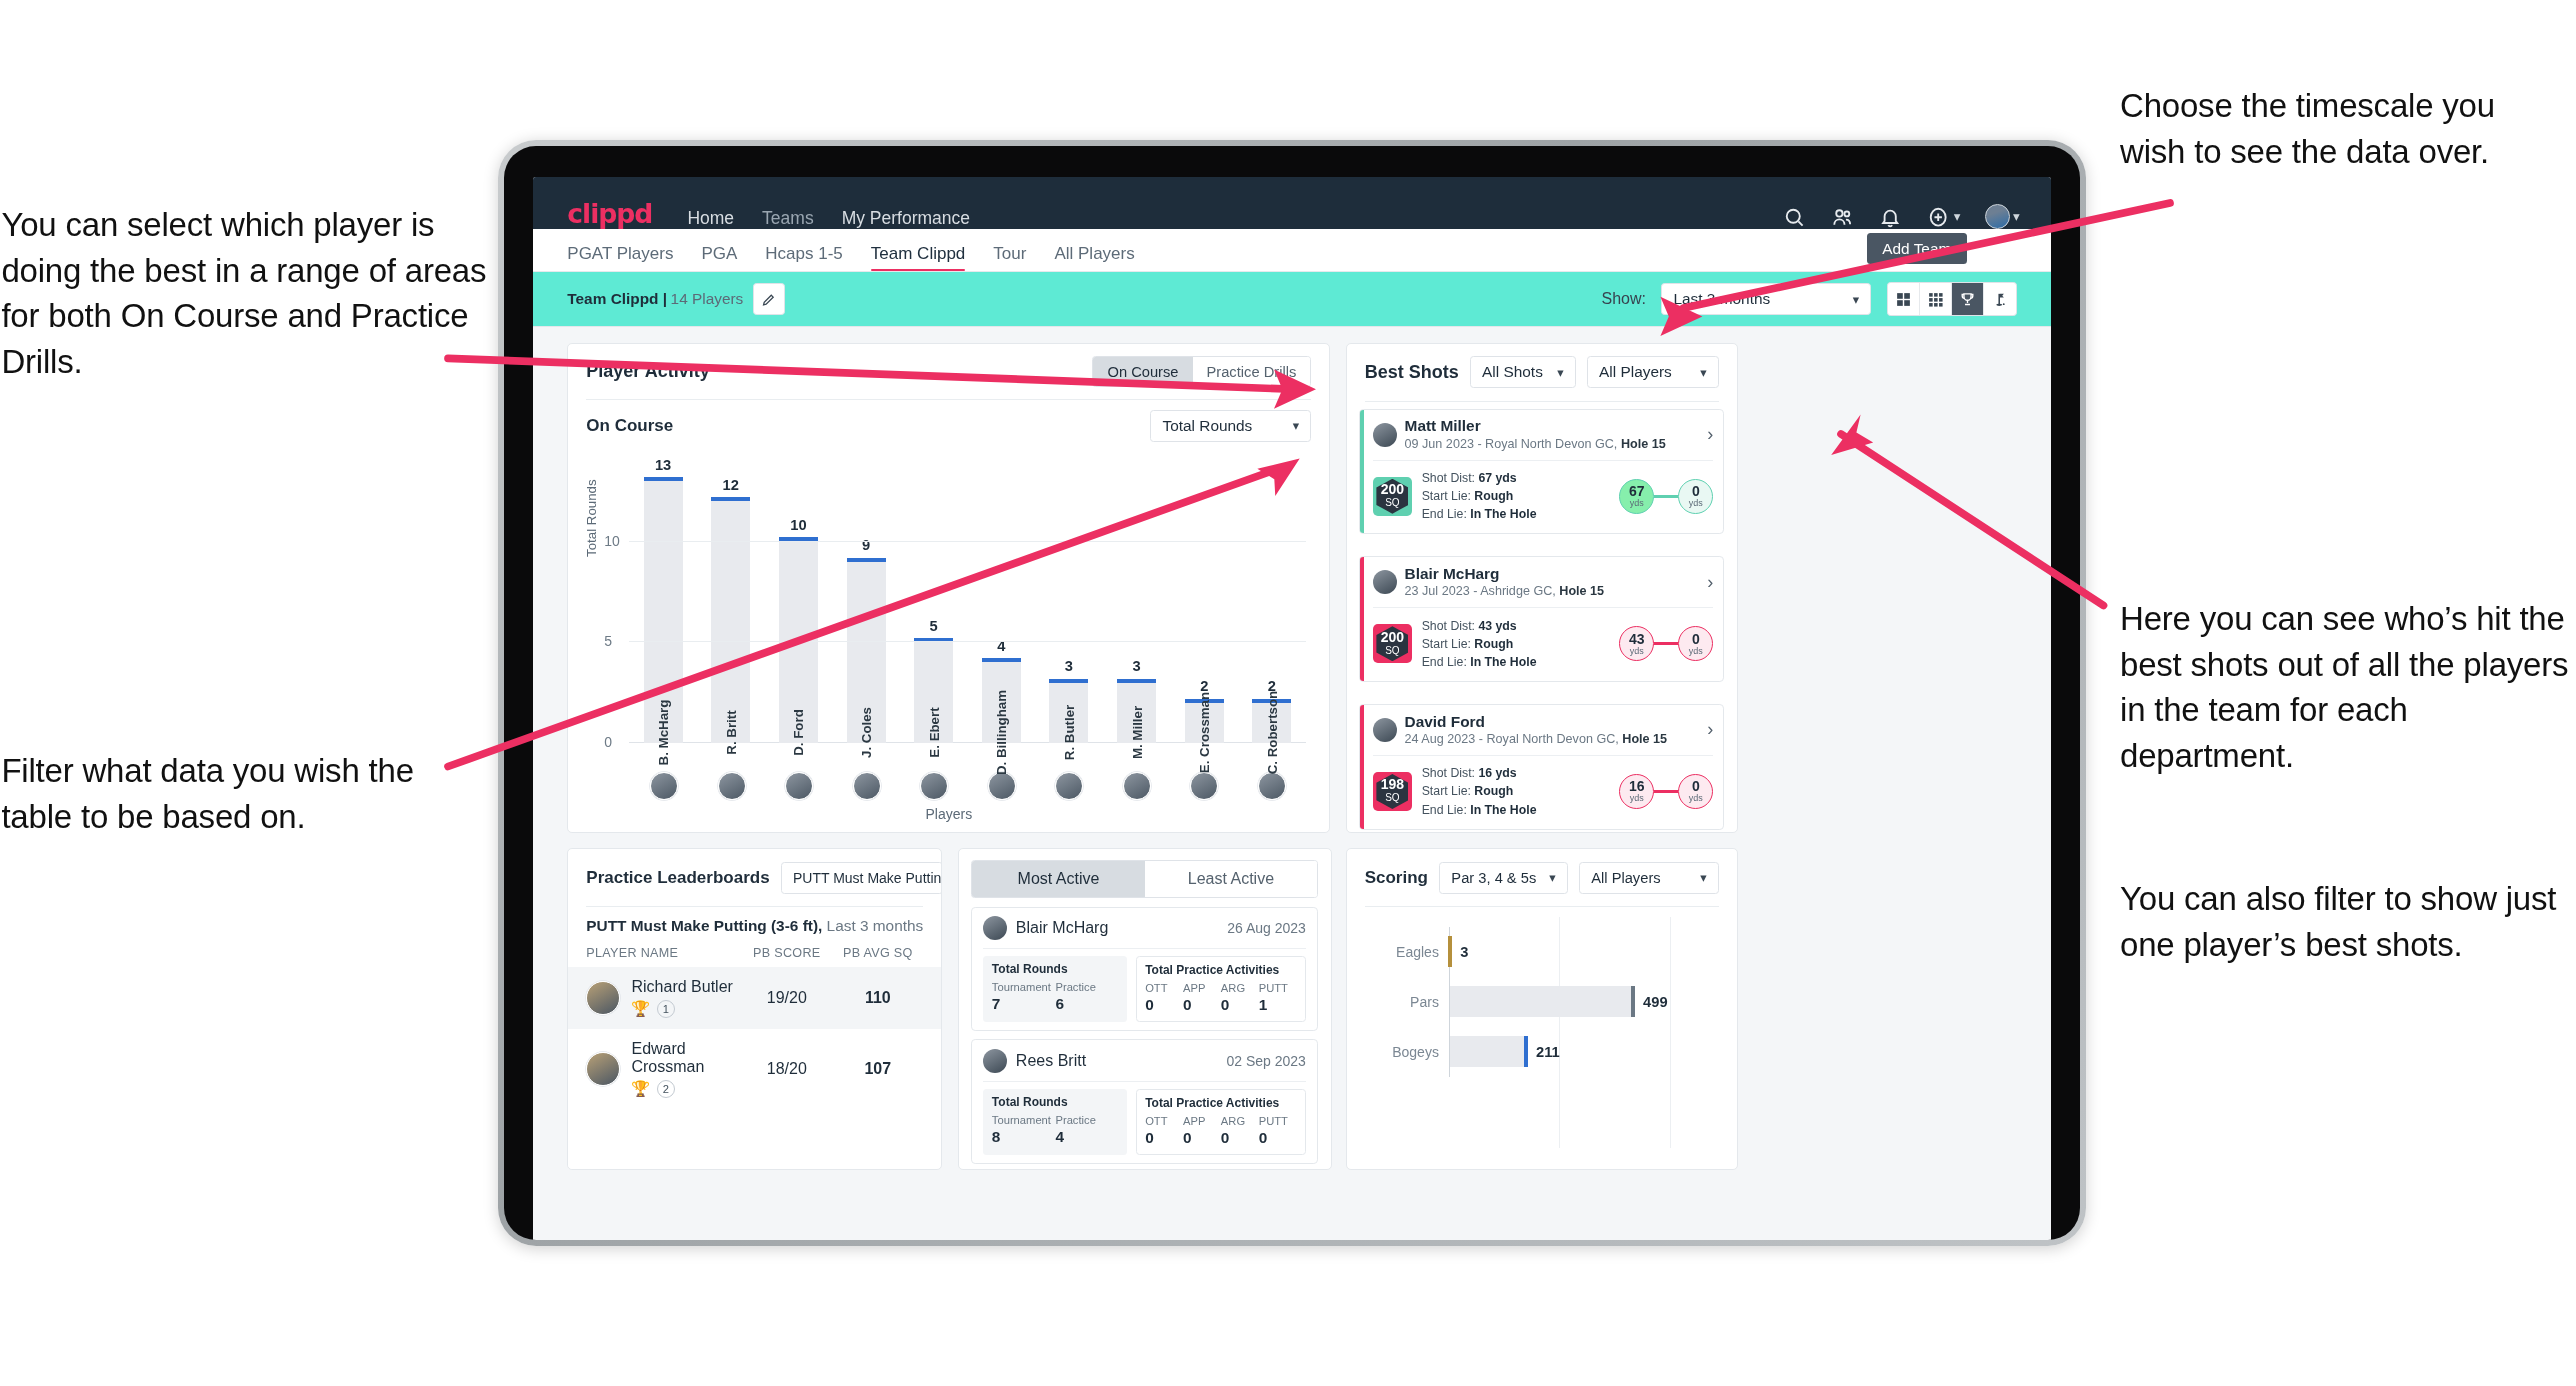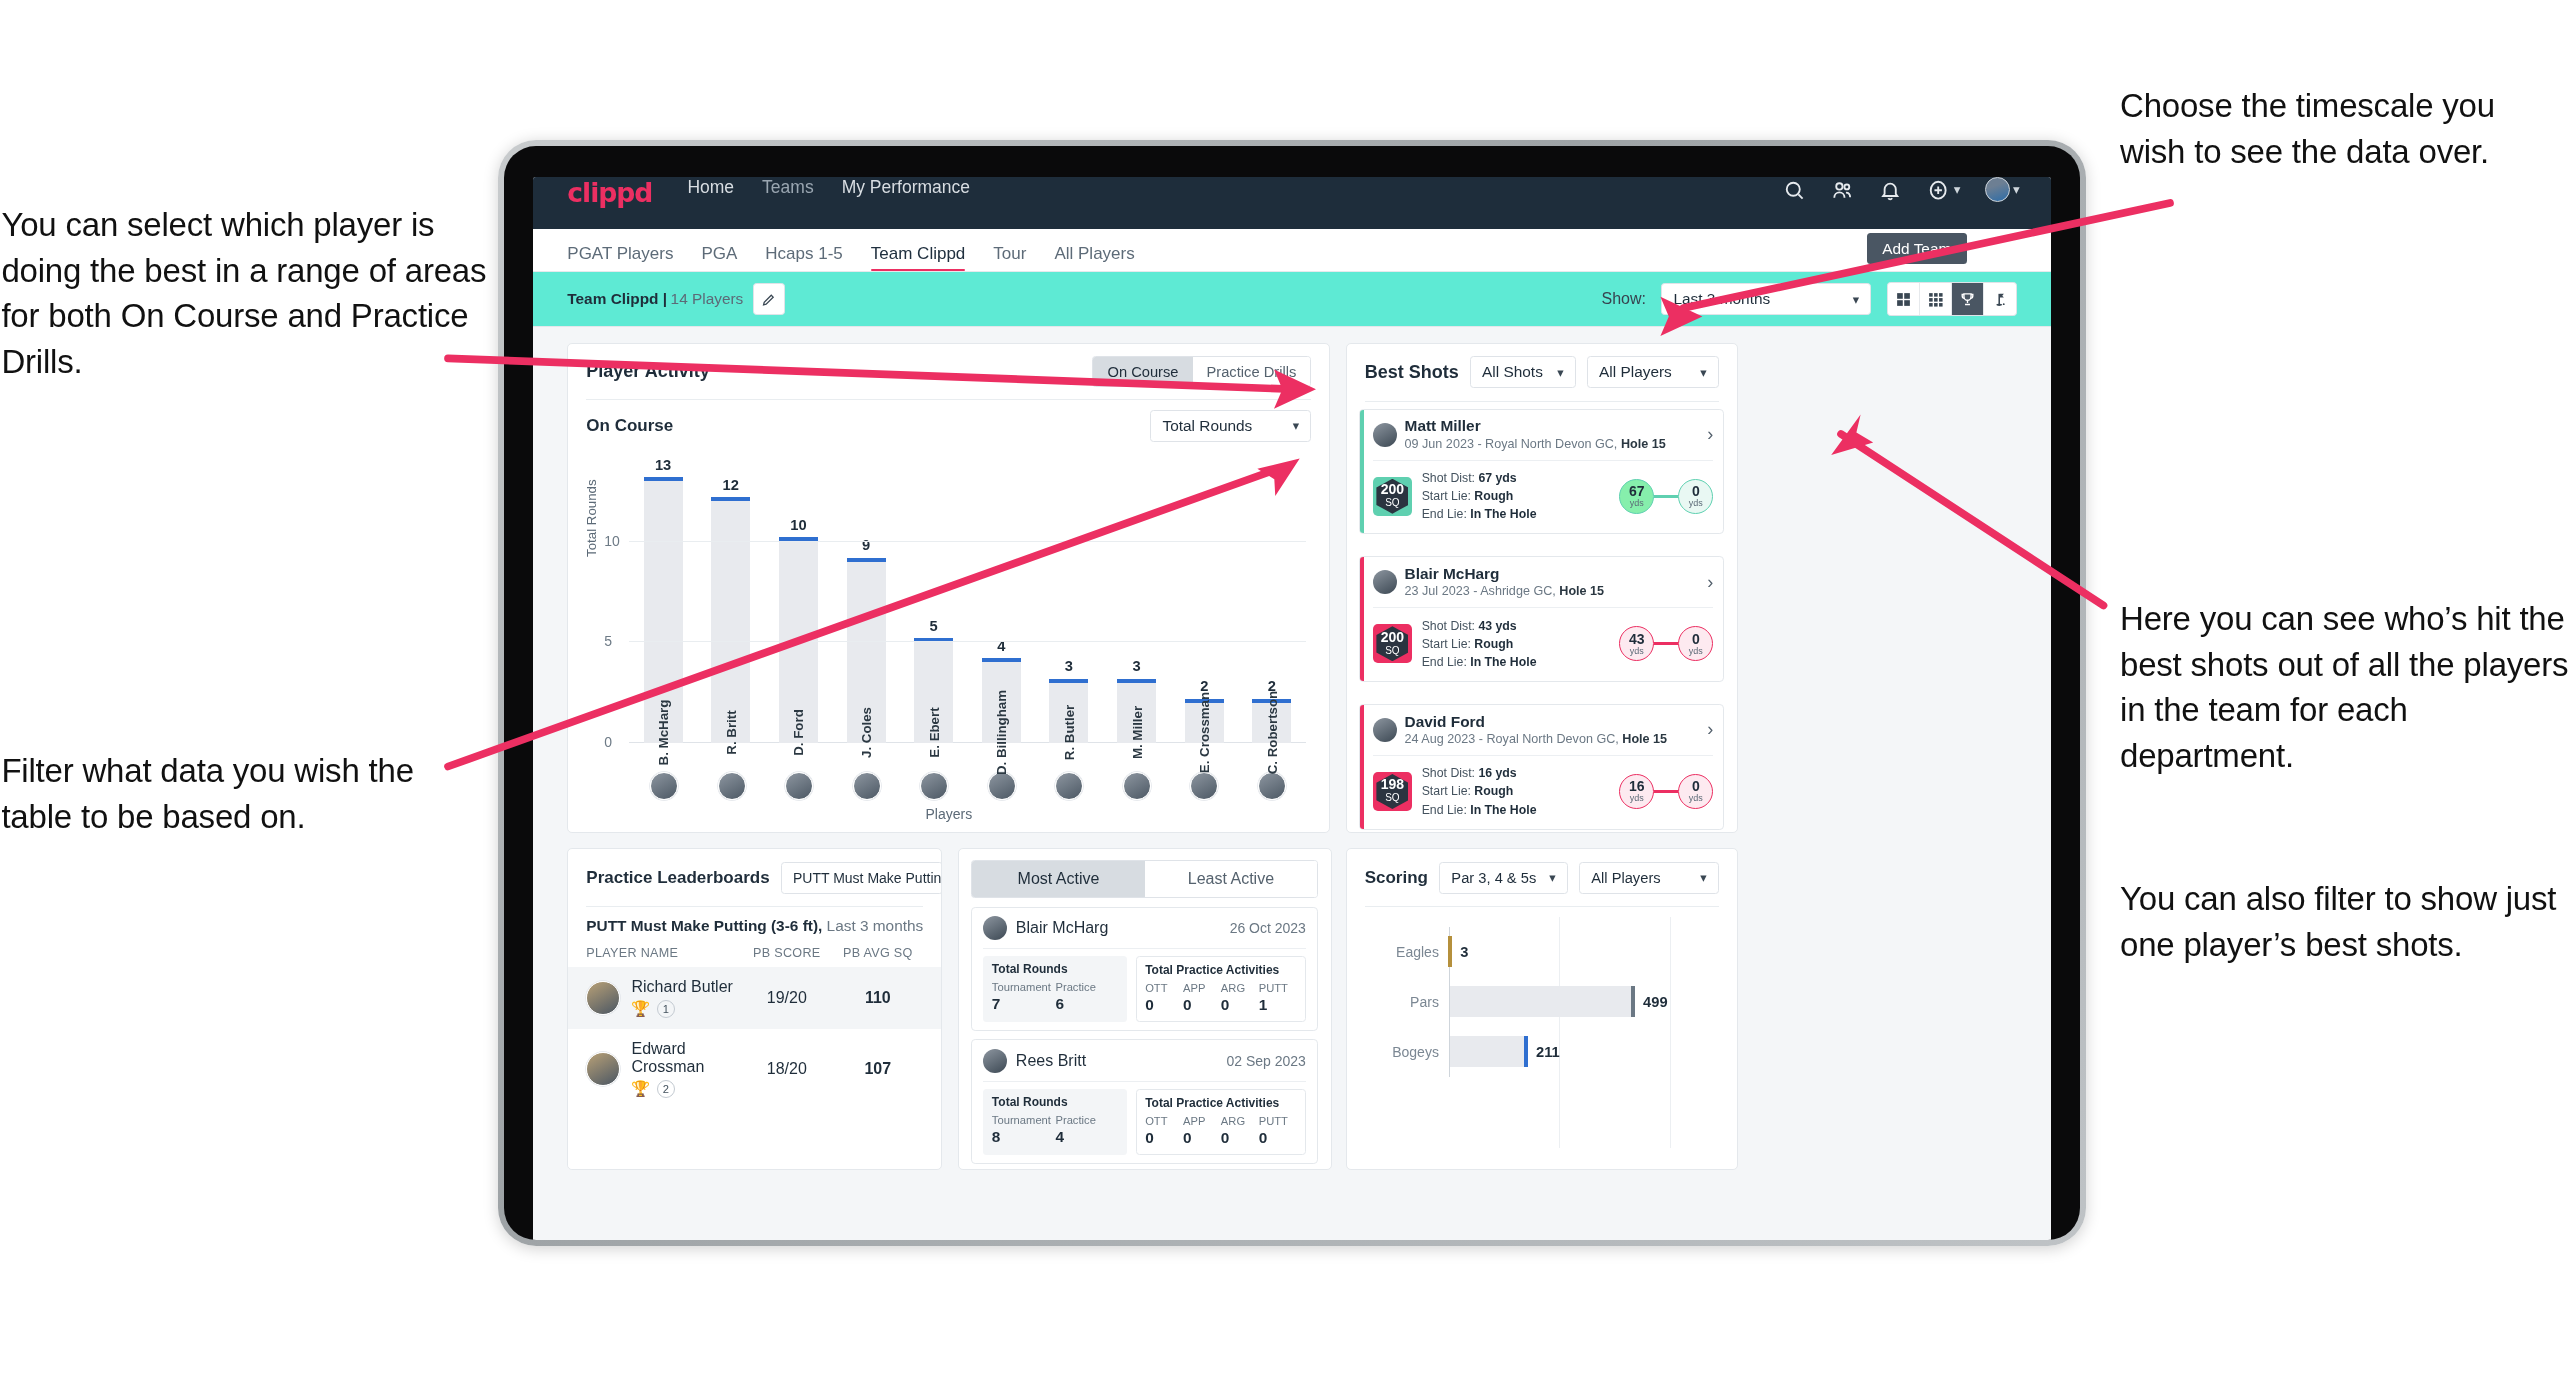--- a/index.html
+++ b/index.html
@@ -27,21 +27,21 @@
   .tablet-inner { width:100%; height:100%; background:#0a0a0b; border-radius:32px;
                   padding:31px 29px 0 29px; overflow:hidden; }
   .screen { width:100%; height:100%; background:#f4f6f8; overflow:hidden;
             border-radius:2.8px 2.8px 0 0; position:relative; }
   .btn-top { position:absolute; background:linear-gradient(180deg,#d7dadc,#9b9fa2);
              height:5.6px; border-radius:2.1px; top:135px; }
   .btn-side { position:absolute; left:494px; width:5.6px;
               background:linear-gradient(90deg,#b9bdc0,#86898c); border-radius:2.1px; }
 
   
-  .topnav { height:52px; background:#1e2d3b; display:flex; align-items:flex-start;
+  .topnav { height:52px; background:#1e2d3b; display:flex; align-items:flex-end;
             padding:0 31px 0 34px; }
   .logo { color:#ec2f62; font-size:26.6px; font-weight:700; letter-spacing:-1px;
           font-family:"DejaVu Sans", sans-serif; }
   .topnav nav { display:flex; gap:28px; margin-left:35px; }
   .topnav nav a { color:#d8dde2; font-size:17.5px; text-decoration:none; }
   .topnav nav a.dim { color:#9aa6b1; }
   .topnav .spacer { flex:1; }
   .topnav .icons { display:flex; align-items:center; gap:24px; }
   .ic { width:24px; height:24px; display:inline-flex; align-items:center;
         justify-content:center; color:#e6eaee; }
@@ -661,21 +661,21 @@
             <div class="card">
               <div class="tabs2">
                 <div class="on">Most Active</div>
                 <div>Least Active</div>
               </div>
               <div id="ac-list">
                   <div class="ac-card">
                     <div class="ac-top">
                       <div class="ac-av"></div>
                       <div class="ac-nm">Blair McHarg</div>
-                      <div class="ac-dt">26 Oct 2023</div>
+                      <div class="ac-dt">26 Aug 2023</div>
                     </div>
                     <div class="ac-hr"></div>
                     <div class="ac-body">
                       <div class="box gray">
                         <div class="bt">Total Rounds</div>
                         <div class="kv">
                           <div>
                             <div class="k">Tournament</div>
                             <div class="v">7</div>
                           </div>

